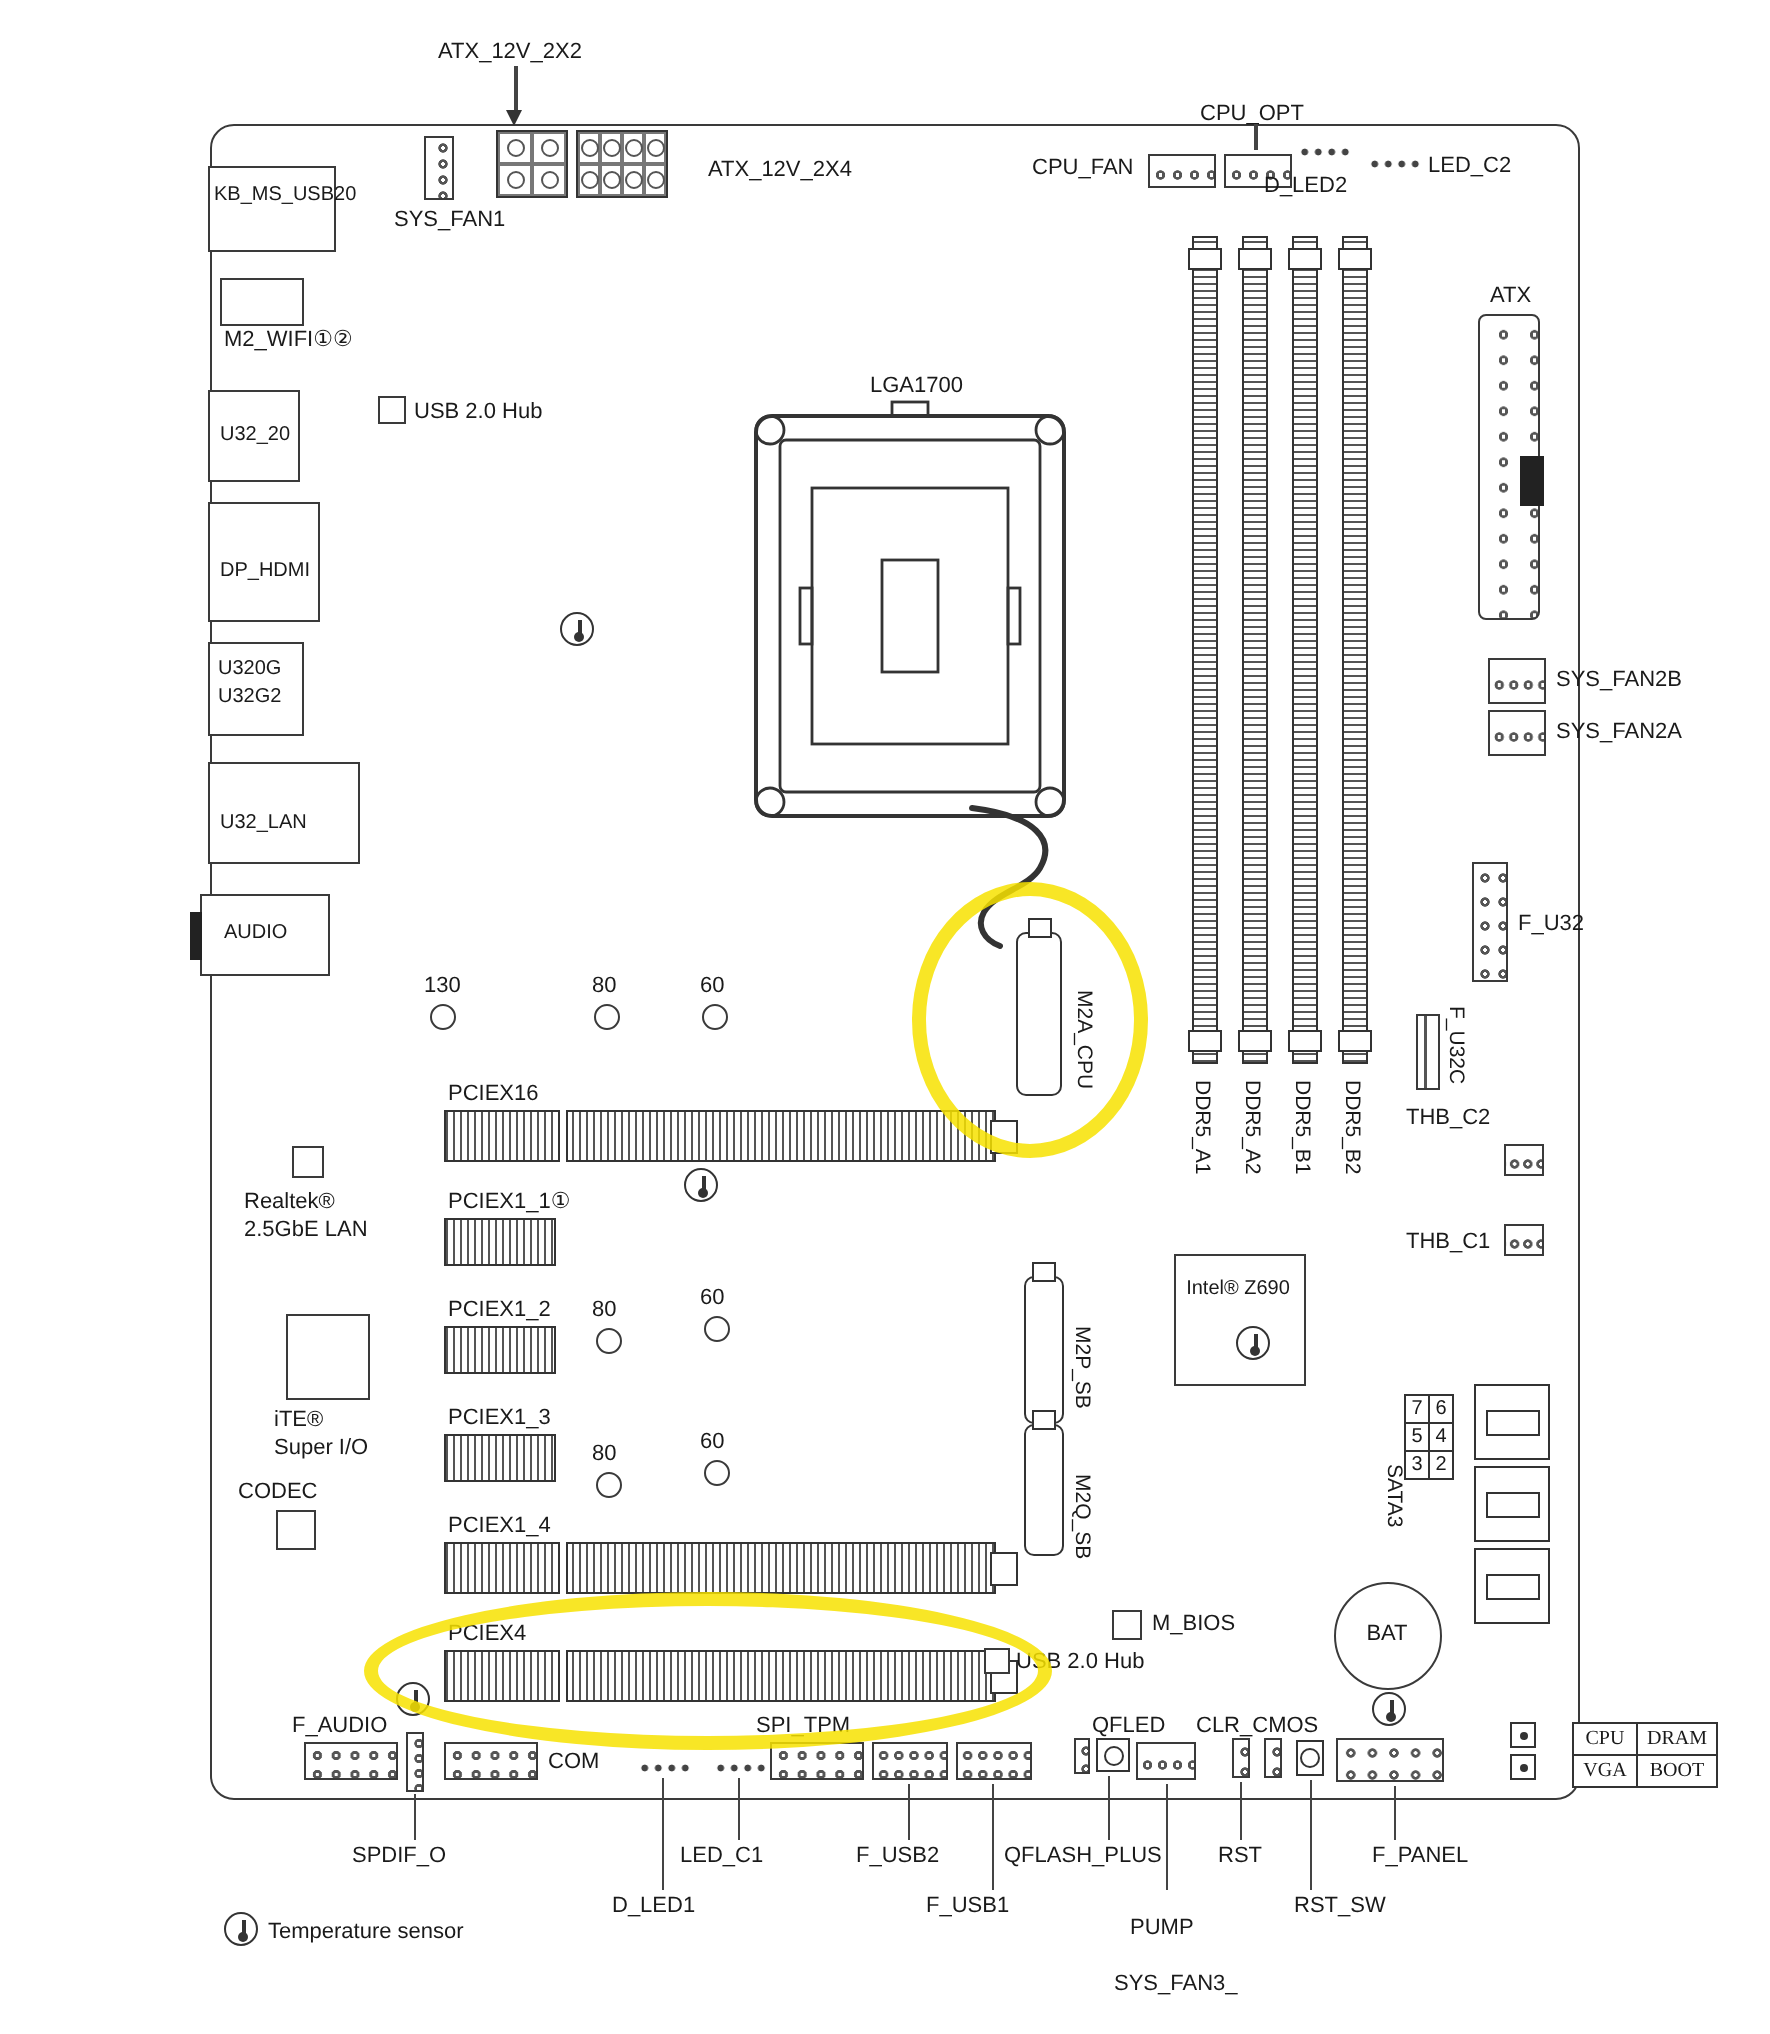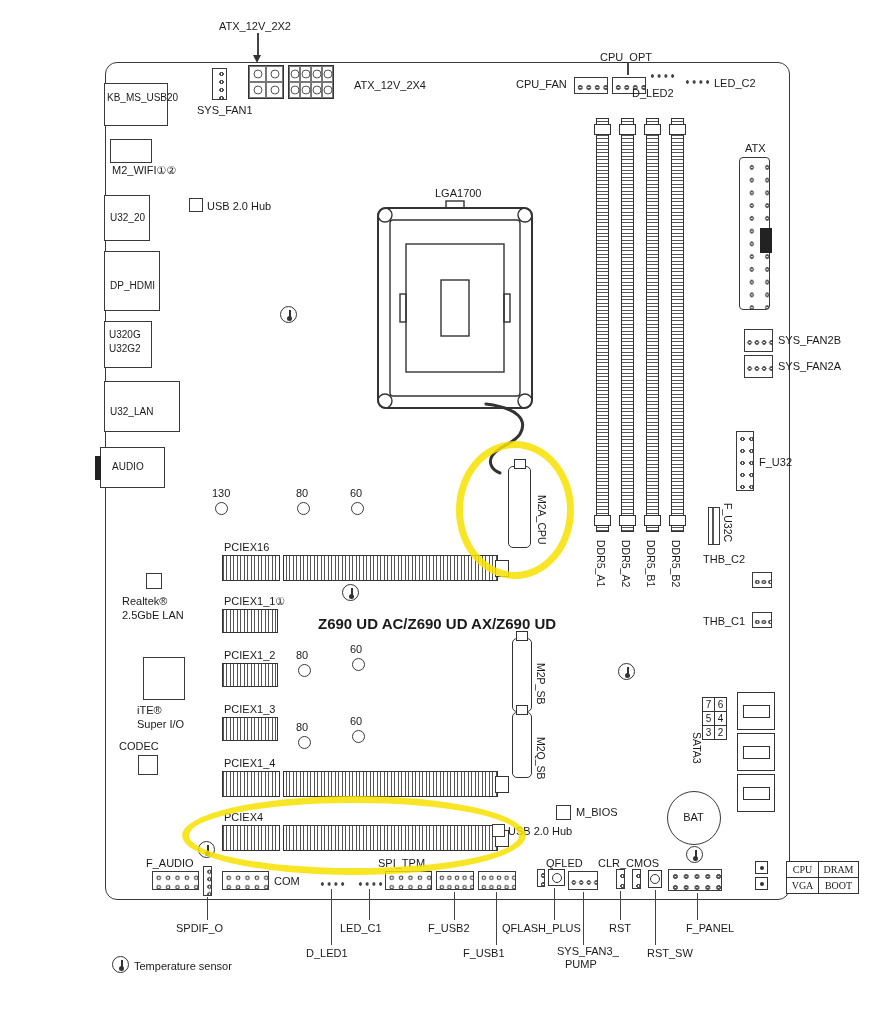--- a/index.html
+++ b/index.html
@@ -212,38 +212,40 @@
         </tr>
   </tbody>
     </table>
 
   <div class="m2" style="left:508px;top:466px;width:23px;height:82px"></div>
   <span class="vlbl" style="left:536px;top:495px">M2A_CPU</span>
   <div class="m2" style="left:512px;top:638px;width:20px;height:74px"></div>
   <span class="vlbl" style="left:535px;top:663px">M2P_SB</span>
   <div class="m2" style="left:512px;top:712px;width:20px;height:66px"></div>
   <span class="vlbl" style="left:535px;top:737px">M2Q_SB</span>
+  <div class="bx" style="left:587px;top:627px;width:66px;height:66px">
+    <span class="lbl sm" style="left:0;top:11px;width:62px;text-align:center">Intel® Z690</span>
+  </div>
   <div class="therm" style="left:618px;top:663px"></div>
 
   <span class="lbl" style="left:212px;top:487px">130</span>
   <div class="hole" style="left:215px;top:502px"></div>
   <span class="lbl" style="left:296px;top:487px">80</span>
   <div class="hole" style="left:297px;top:502px"></div>
   <span class="lbl" style="left:350px;top:487px">60</span>
   <div class="hole" style="left:351px;top:502px"></div>
 
   <span class="lbl" style="left:224px;top:541px">PCIEX16</span>
   <div class="slot tab" style="left:222px;top:555px;width:276px;height:26px">
       <i class="key" style="left:56px"></i>
     </div>
   <div class="therm" style="left:342px;top:584px"></div>
 
   <span class="lbl" style="left:224px;top:595px">PCIEX1_1①</span>
   <div class="slot" style="left:222px;top:609px;width:56px;height:24px"></div>
-  <span class="title" style="left:318px;top:615px">Z690 UD AC/Z690 UD AX/Z690 UD</span>
 
   <span class="lbl" style="left:224px;top:649px">PCIEX1_2</span>
   <div class="slot" style="left:222px;top:663px;width:56px;height:24px"></div>
   <span class="lbl" style="left:296px;top:649px">80</span>
   <div class="hole" style="left:298px;top:664px"></div>
   <span class="lbl" style="left:350px;top:643px">60</span>
   <div class="hole" style="left:352px;top:658px"></div>
 
   <span class="lbl" style="left:224px;top:703px">PCIEX1_3</span>
   <div class="slot" style="left:222px;top:717px;width:56px;height:24px"></div>
@@ -295,21 +297,21 @@
   <span class="lbl" style="left:306px;top:947px">D_LED1</span>
   <div class="line" style="left:369px;top:889px;width:1.2px;height:31px"></div>
   <span class="lbl" style="left:340px;top:922px">LED_C1</span>
   <div class="line" style="left:454px;top:892px;width:1.2px;height:28px"></div>
   <span class="lbl" style="left:428px;top:922px">F_USB2</span>
   <div class="line" style="left:496px;top:892px;width:1.2px;height:53px"></div>
   <span class="lbl" style="left:463px;top:947px">F_USB1</span>
   <div class="line" style="left:554px;top:888px;width:1.2px;height:32px"></div>
   <span class="lbl" style="left:502px;top:922px">QFLASH_PLUS</span>
   <div class="line" style="left:583px;top:892px;width:1.2px;height:53px"></div>
-  <span class="lbl" style="left:557px;top:945px">SYS_FAN3_</span>
+  <span class="lbl" style="left:557px;top:986px">SYS_FAN3_</span>
   <span class="lbl" style="left:565px;top:958px">PUMP</span>
   <div class="line" style="left:620px;top:891px;width:1.2px;height:29px"></div>
   <span class="lbl" style="left:609px;top:922px">RST</span>
   <div class="line" style="left:655px;top:890px;width:1.2px;height:55px"></div>
   <span class="lbl" style="left:647px;top:947px">RST_SW</span>
   <div class="line" style="left:697px;top:893px;width:1.2px;height:27px"></div>
   <span class="lbl" style="left:686px;top:922px">F_PANEL</span>
 
   <div class="hl" style="left:456px;top:441px;width:118px;height:138px"></div>
   <div class="hl" style="left:182px;top:796px;width:344px;height:79px"></div>

